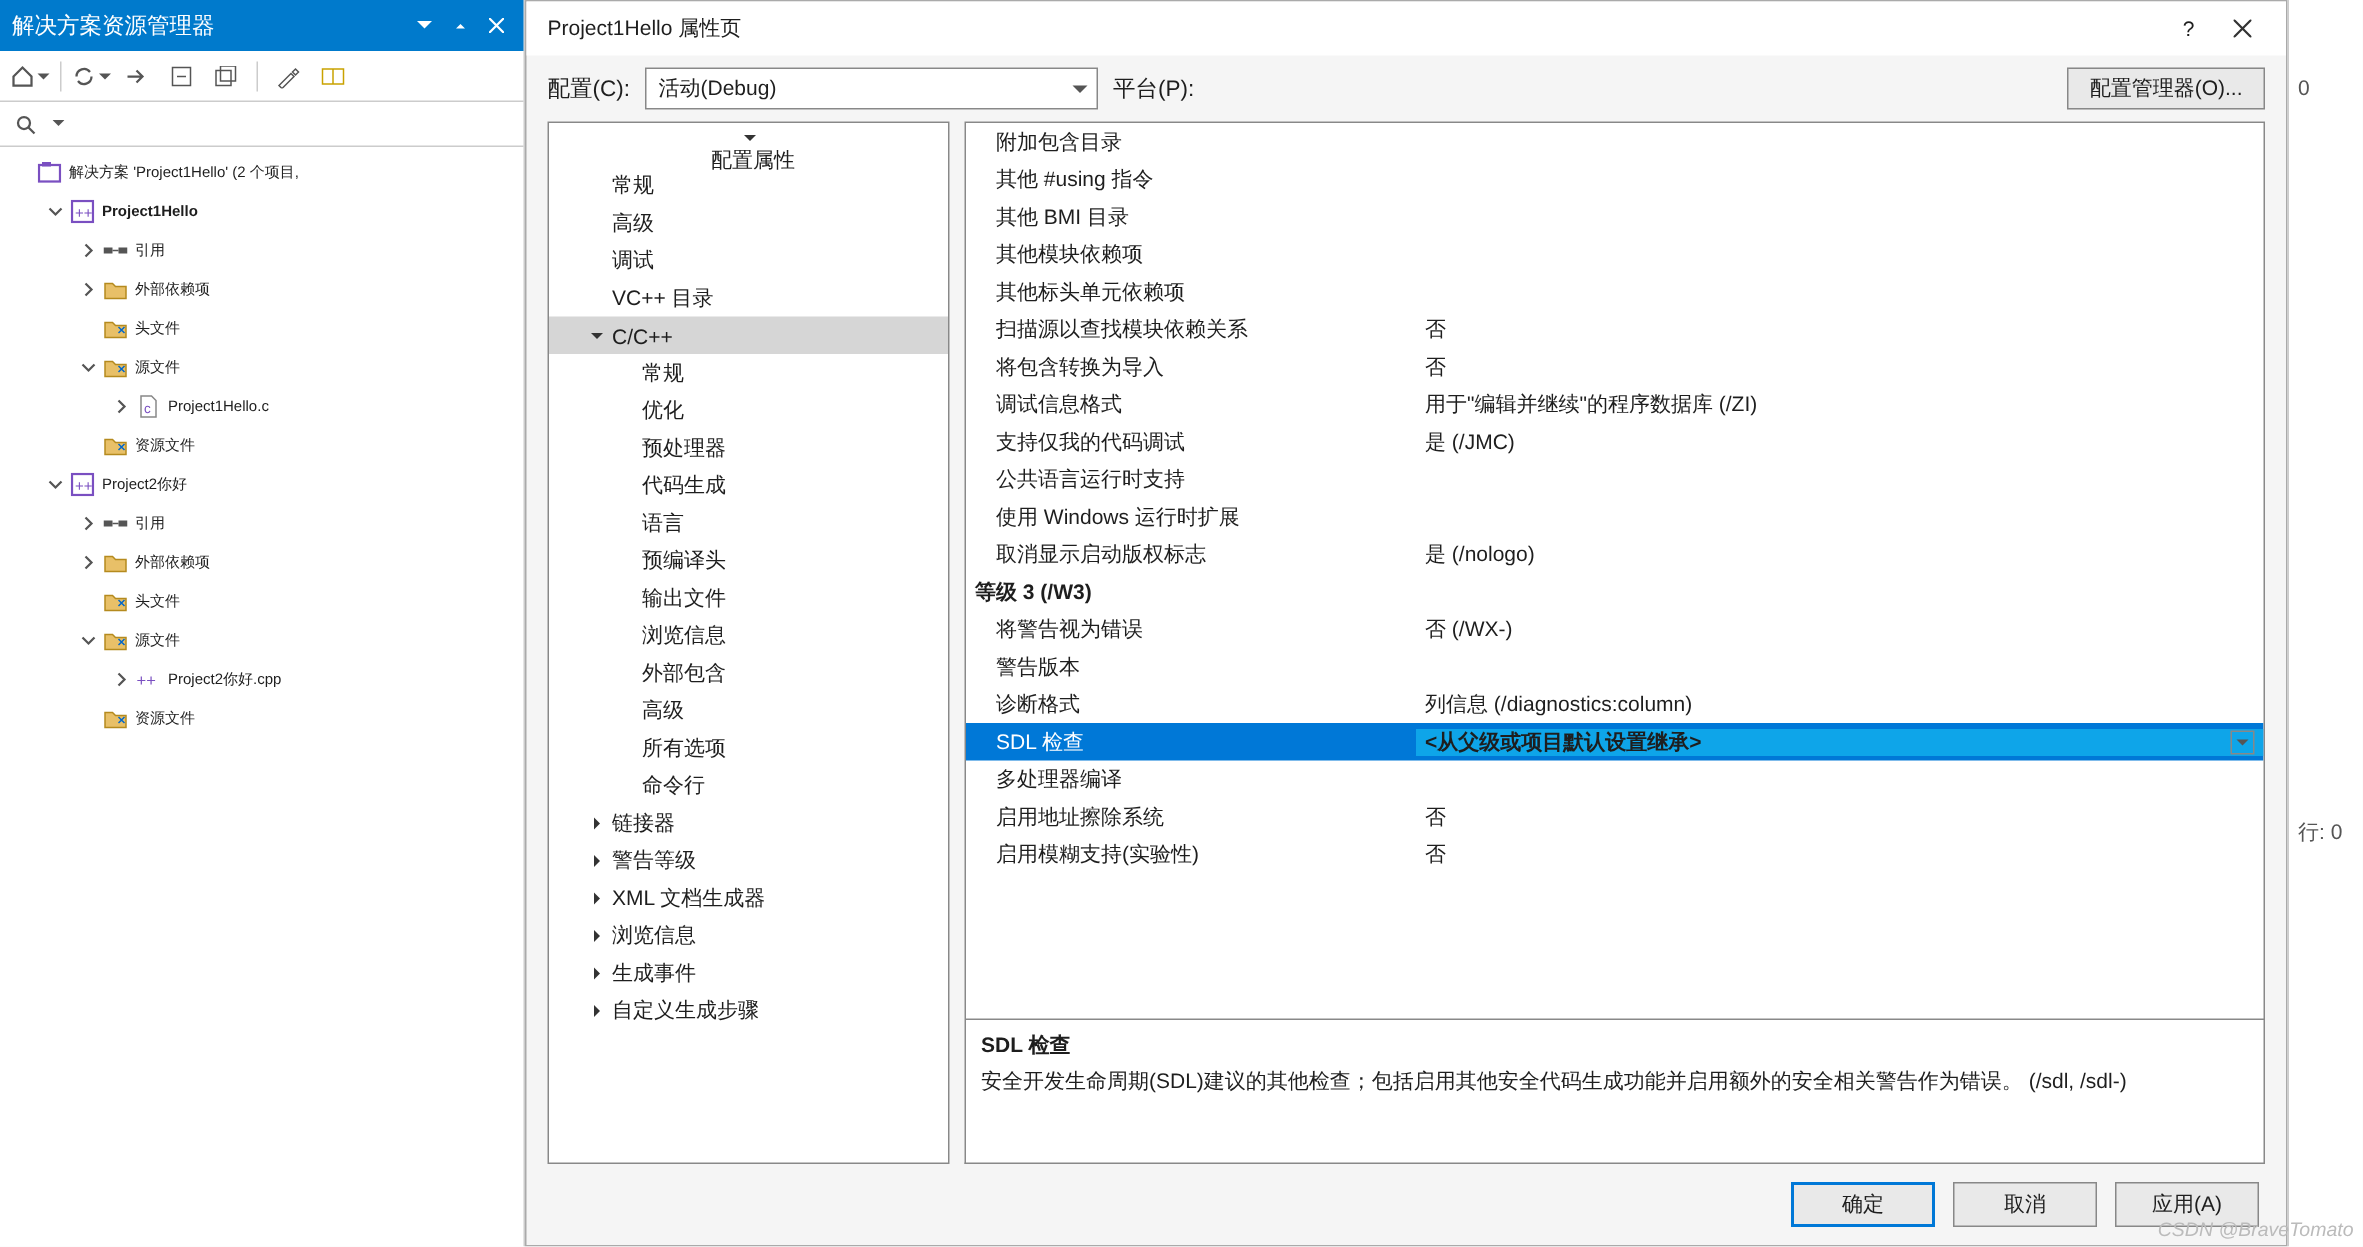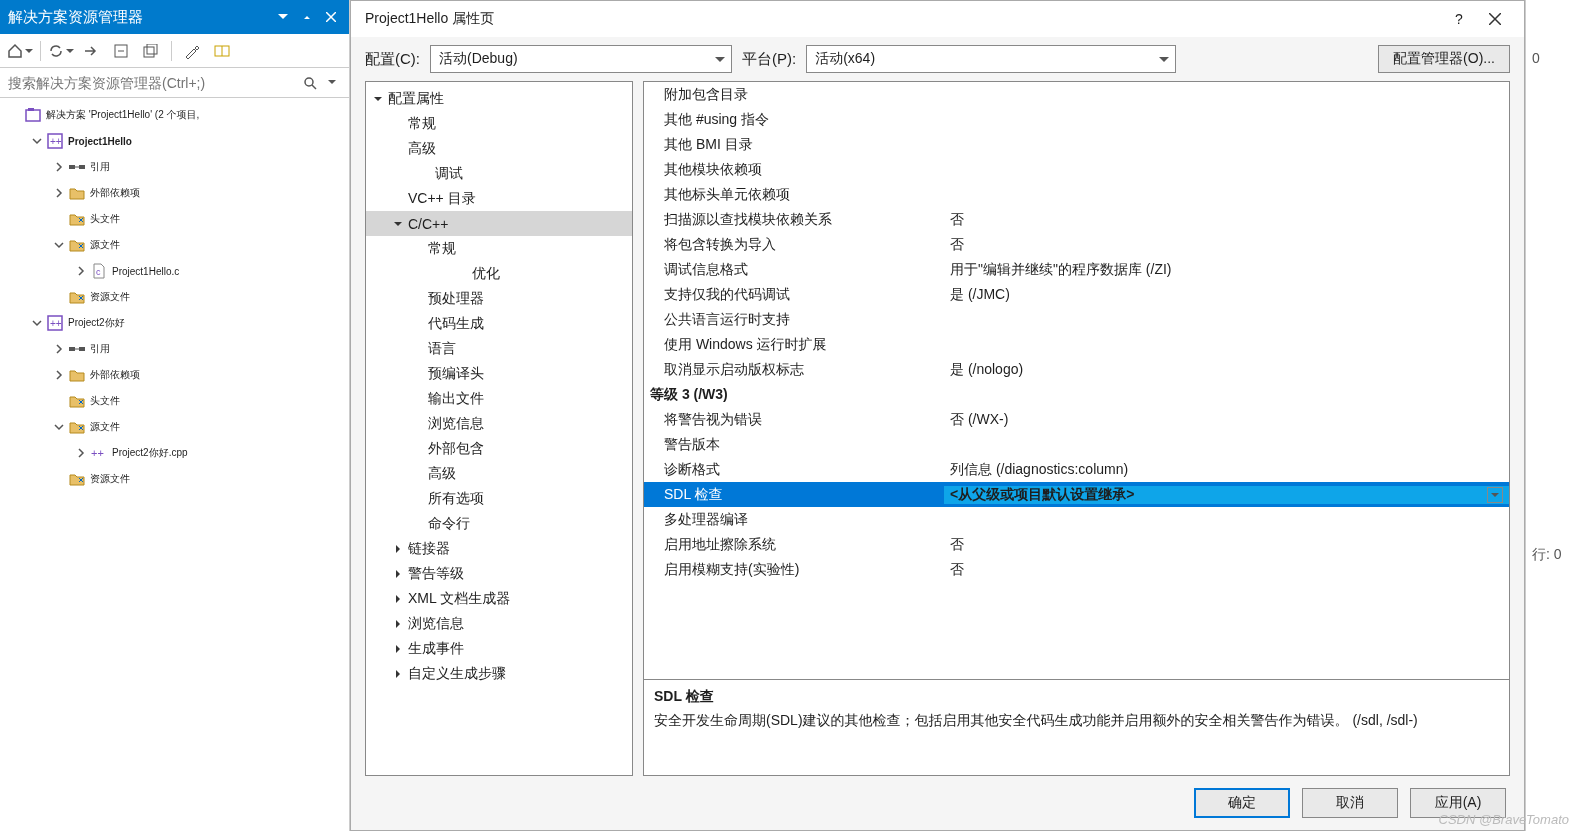--- a/index.html
+++ b/index.html
@@ -122,21 +122,20 @@
           </svg>
         </div>
       <div class="tb-btn">
           <svg width="16" height="12">
             <rect x="1" y="1" width="14" height="10" fill="none" stroke="#c9a200"></rect>
             <line x1="8" y1="1" x2="8" y2="11" stroke="#c9a200"></line>
           </svg>
         </div>
     </div>
     <div class="sol-search">
-      <input placeholder="搜索解决方案资源管理器(Ctrl+;)" style="">
       <span class="sicon">
           <svg width="14" height="14">
             <circle cx="6" cy="6" r="4" fill="none" stroke="#555" stroke-width="1.5"></circle>
             <line x1="9" y1="9" x2="13" y2="13" stroke="#555" stroke-width="1.5"></line>
           </svg>
         </span>
       <span class="sicon">
           <svg width="8" height="5">
             <path d="M0 0 L4 4 L8 0" fill="#555"></path>
           </svg>
@@ -346,66 +345,62 @@
           </svg>
         </span>
     </div>
     <div class="cfg-row">
       <label>配置(C):</label>
       <div class="cfg-sel" style="width:302px">
           <span>活动(Debug)</span>
           <span class="dd"></span>
         </div>
       <label>平台(P):</label>
-      <div class="cfg-sel" style="width:370px">
-          <span>活动(x64)</span>
-          <span class="dd"></span>
-        </div>
       <span class="sp" style="flex:1"></span>
       <div class="cfg-btn">配置管理器(O)...</div>
     </div>
     <div class="dlg-body">
       <div class="navtree" id="nav-tree">
-          <div class="nrow" style="padding-left: 6px;">
+          <div class="nrow" style="padding-left: 6px; flex-direction: column;">
             <span class="ntw">
               <svg width="10" height="10">
                 <path d="M1 3 L5 7 L9 3" fill="#333"></path>
               </svg>
             </span>
             <span>配置属性</span>
           </div>
           <div class="nrow" style="padding-left: 26px;">
             <span class="ntw"></span>
             <span>常规</span>
           </div>
           <div class="nrow" style="padding-left: 26px;">
             <span class="ntw"></span>
             <span>高级</span>
           </div>
-          <div class="nrow" style="padding-left: 26px; gap: 27px;">
+          <div class="nrow" style="padding-left: 26px;">
             <span class="ntw"></span>
             <span>调试</span>
           </div>
           <div class="nrow" style="padding-left: 26px;">
             <span class="ntw"></span>
             <span>VC++ 目录</span>
           </div>
           <div class="nrow hi" style="padding-left: 26px;">
             <span class="ntw">
               <svg width="10" height="10">
                 <path d="M1 3 L5 7 L9 3" fill="#333"></path>
               </svg>
             </span>
             <span>C/C++</span>
           </div>
           <div class="nrow" style="padding-left: 46px;">
             <span class="ntw"></span>
             <span>常规</span>
           </div>
-          <div class="nrow" style="padding-left: 46px; gap: 44px;">
+          <div class="nrow" style="padding-left: 46px;">
             <span class="ntw"></span>
             <span>优化</span>
           </div>
           <div class="nrow" style="padding-left: 46px;">
             <span class="ntw"></span>
             <span>预处理器</span>
           </div>
           <div class="nrow" style="padding-left: 46px;">
             <span class="ntw"></span>
             <span>代码生成</span>

